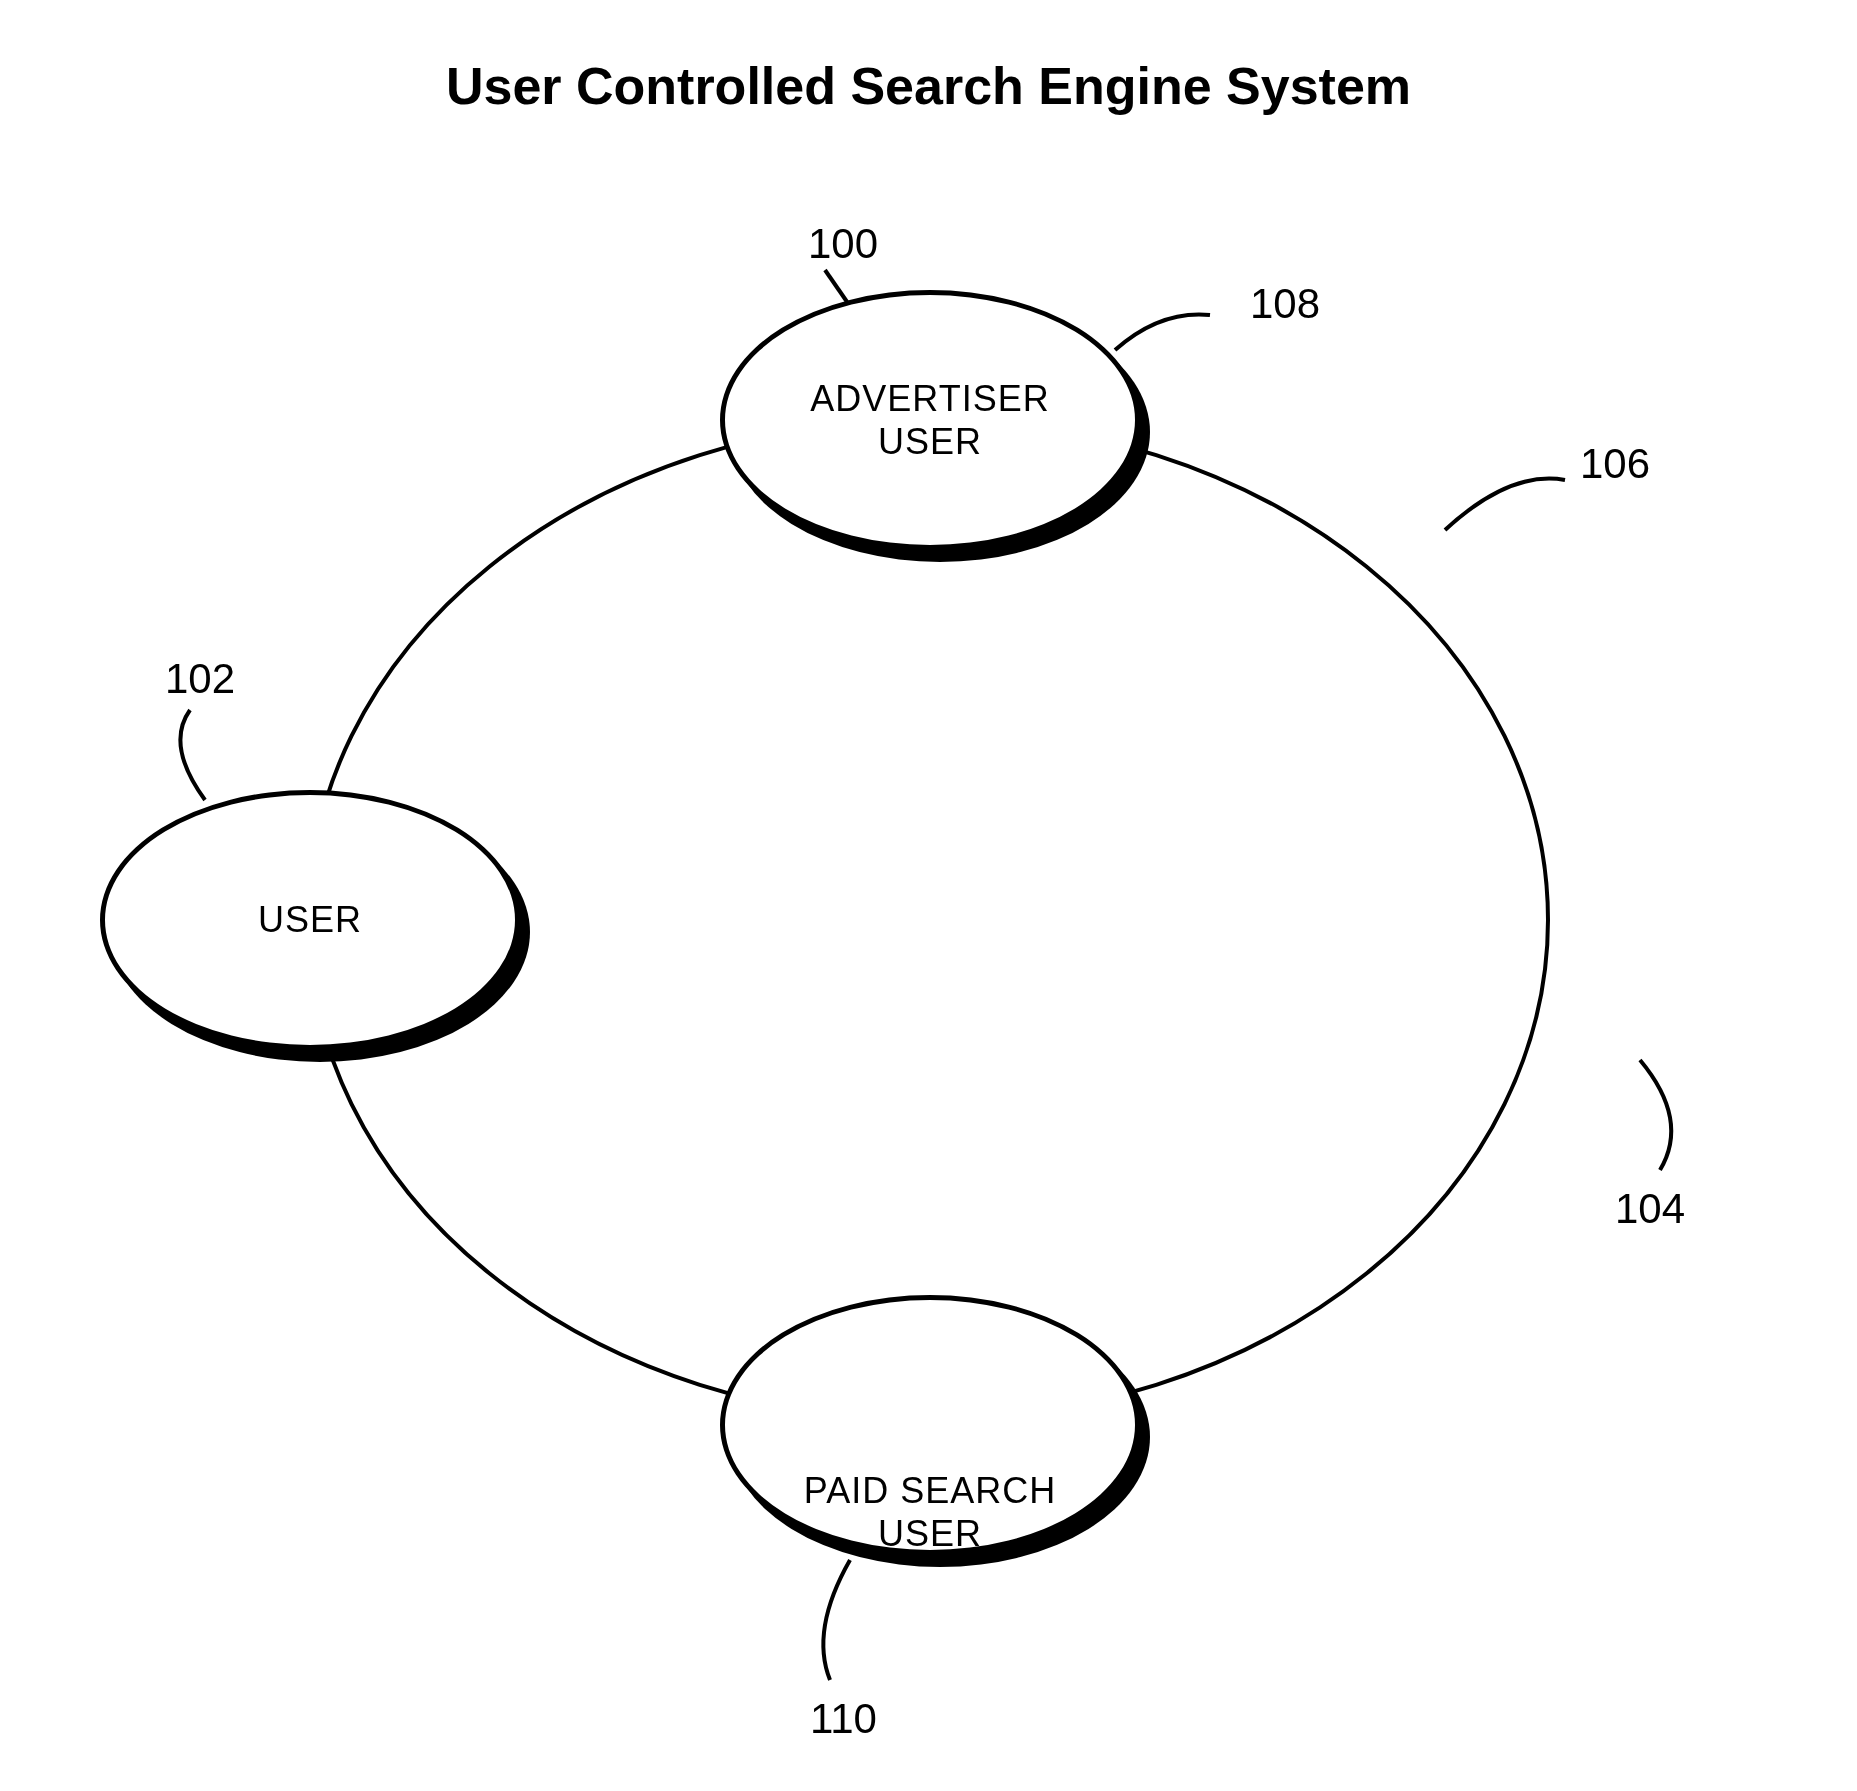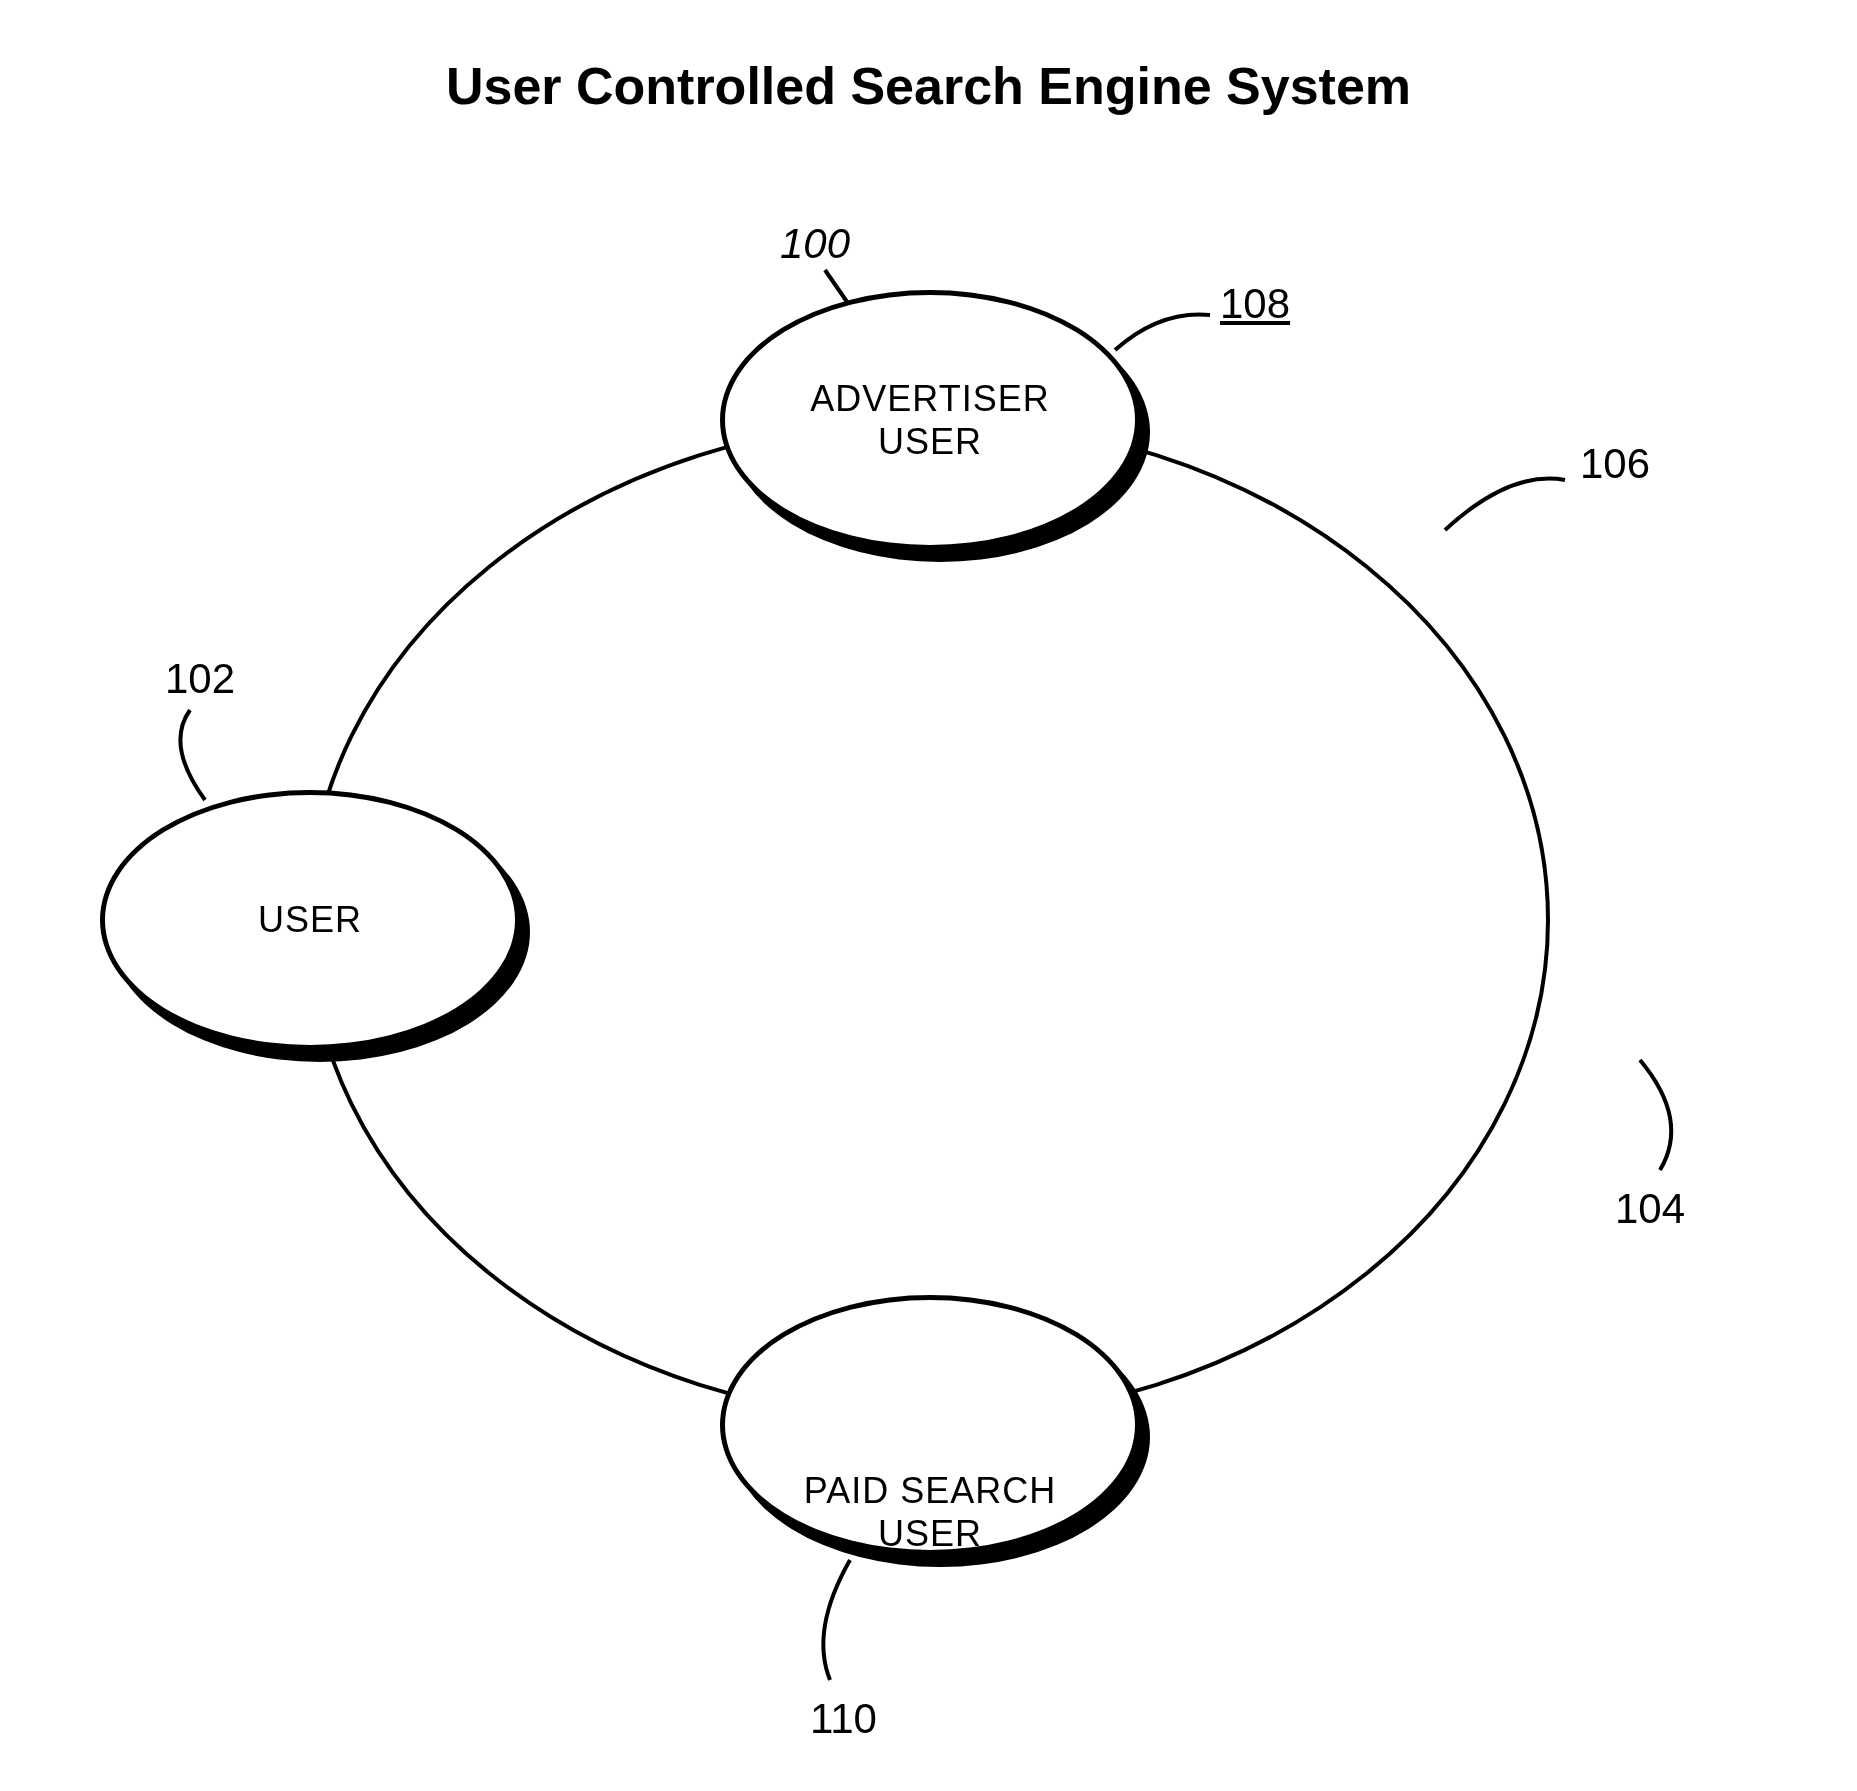--- a/index.html
+++ b/index.html
@@ -107,20 +107,20 @@
   </div>
 
 
   <div class="node" style="left:720px; top:1095px; width:420px; height:260px;align-items:flex-end;">
     <div class="node-shadow" style="left:10px; top:12px; width:420px; height:260px;"></div>
     <div class="node-ellipse" style="left:0; top:0; width:420px; height:260px;"></div>
     <span class="node-text">PAID SEARCH
 USER</span>
   </div>
 
-  <div class="ref-label" style="left:780px; top:20px;font-style:italic;">100</div>
-  <div class="ref-label" style="left:1220px; top:80px;text-decoration:underline;">108</div>
+  <div class="ref-label" style="left:808px; top:20px;">100</div>
+  <div class="ref-label" style="left:1250px; top:80px;">108</div>
   <div class="ref-label" style="left:1580px; top:240px;">106</div>
   <div class="ref-label" style="left:165px; top:455px;">102</div>
   <div class="ref-label" style="left:1615px; top:985px;">104</div>
   <div class="ref-label" style="left:810px; top:1495px;">110</div>
 
 </div>
 
 </body></html>

